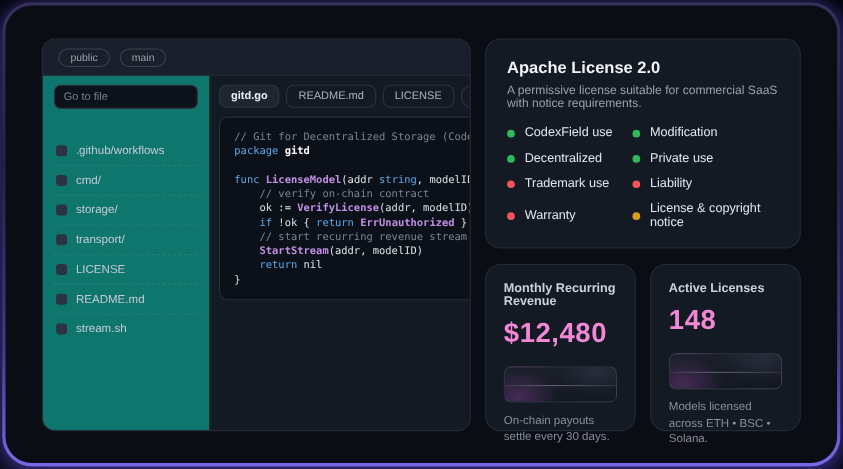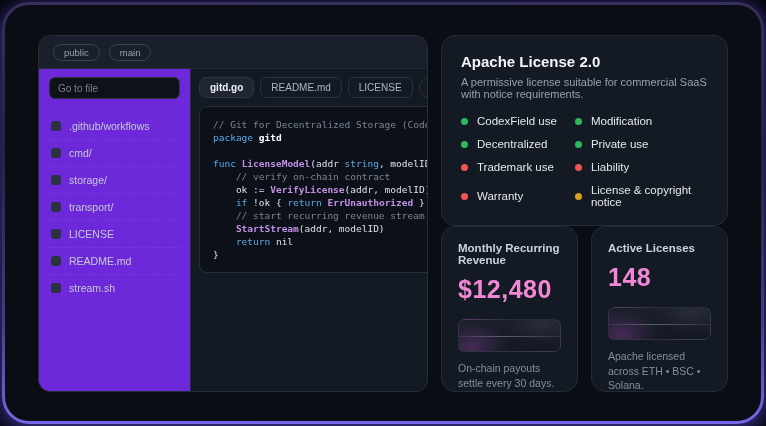--- a/index.html
+++ b/index.html
@@ -15,26 +15,26 @@
   .repo-card { width:390px; flex:0 0 390px; background:#141a24; border:1px solid #252d3a;
     border-radius:12px; overflow:hidden; display:flex; flex-direction:column; }
   .repo-header { height:33px; flex:0 0 33px; display:flex; align-items:center; gap:9px;
     padding:0 14px; background:#1a202b; border-bottom:1px solid #242b38; }
   .pill { border:1px solid #3a4250; border-radius:999px; padding:2px 10px;
     font-size:9.5px; color:#9aa2ae; white-space:nowrap; }
   .repo-title { font-size:14px; font-weight:bold; color:#f2f4f8; letter-spacing:.2px; }
   .repo-body { flex:1; display:flex; min-height:0; }
 
   .sidebar { width:152px; flex:0 0 152px; border-right:1px solid #242b38;
-    background:#6d28d9; padding:8px 10px; }
+    background:#0f766e; padding:8px 10px; }
   .goto-input { width:100%; height:22px; border-radius:6px; border:1px solid #2e3644;
     background:#0d1119; color:#aab1bd; font-size:10px; padding:0 8px; outline:none;
     font-family:"Liberation Sans", sans-serif; }
   .goto-input::placeholder { color:#78808e; }
-  .file-list { margin-top:14px;text-align:center; }
+  .file-list { margin-top:25px;text-align:center; }
   .file-row { display:flex; align-items:center; gap:8px; padding:7px 2px;
     border-bottom:1px dashed rgba(255,255,255,.08); font-size:10.5px; color:#c4cad4; cursor:pointer; }
   .file-row:last-child { border-bottom:none; }
   .file-icon { width:10px; height:10px; border-radius:3px; background:#2b3342; flex:0 0 10px; }
 
   .code-col { flex:1; min-width:0; padding:8px 0 8px 8px; overflow:hidden; }
   .tabs-row { display:flex; align-items:center; gap:6px; margin-bottom:8px; white-space:nowrap; }
   .tab { font-size:10px; padding:4px 10px; border-radius:7px; border:1px solid #2b3340;
     color:#aeb5c0; background:transparent; cursor:pointer; font-family:"Liberation Sans", sans-serif; }
   .tab.active { background:#1f2631; border-color:#2d3542; color:#eef1f5; font-weight:bold; }
@@ -55,21 +55,21 @@
   .license-title { font-size:15px; font-weight:bold; color:#f1f3f7; margin-bottom:6px; }
   .license-sub { font-size:11px; color:#98a0ac; margin-bottom:15px; }
   .license-grid { display:grid; grid-template-rows:repeat(4,auto); grid-auto-flow:column;
     row-gap:11px; column-gap:18px; }
   .license-item { display:flex; align-items:center; gap:9px; font-size:11.5px; color:#e3e7ed; }
   .dot { width:7px; height:7px; border-radius:50%; flex:0 0 7px; }
   .dot.green { background:#2eb95d; } .dot.red { background:#f15454; } .dot.yellow { background:#d8a01d; }
 
   .metrics-row { flex:1; display:flex; gap:13px; min-height:0; }
   .metric-card { flex:1; background:#141a24; border:1px solid #242b38; border-radius:14px;
-    padding:15px 16px; min-width:0; }
+    padding:15px 16px; min-width:0;margin-top:14px; }
   .metric-title { font-size:11.5px; font-weight:bold; color:#ccd2dc; margin-bottom:9px; }
   .metric-value { font-size:25px; font-weight:bold; color:#f287d6; letter-spacing:.5px; margin-bottom:15px; }
   .metric-chart { position:relative; height:33px; border-radius:7px; border:1px solid rgba(255,255,255,.09);
     overflow:hidden;
     background:
       radial-gradient(60% 130% at 12% 88%, rgba(185,85,205,.30), transparent 62%),
       radial-gradient(55% 110% at 82% 15%, rgba(125,125,165,.14), transparent 60%),
       linear-gradient(180deg,#1b202b 0%,#131822 100%); }
   .metric-chart::after { content:""; position:absolute; left:0; right:0; top:50%; height:1px;
     background:linear-gradient(90deg, rgba(255,255,255,.06), rgba(255,255,255,.30) 45%, rgba(255,255,255,.08)); }
@@ -173,19 +173,19 @@
           <div class="metric-card">
             <div class="metric-title">Monthly Recurring Revenue</div>
             <div class="metric-value">$12,480</div>
             <div class="metric-chart"></div>
             <div class="metric-caption">On-chain payouts settle every 30 days.</div>
           </div>
           <div class="metric-card">
             <div class="metric-title">Active Licenses</div>
             <div class="metric-value">148</div>
             <div class="metric-chart"></div>
-            <div class="metric-caption">Apache licensed across ETH • BSC • Solana.</div>
+            <div class="metric-caption">Models licensed across ETH • BSC • Solana.</div>
           </div>
         </div>
     </div>
 
   </div>
 </div>
 
 </body></html>

